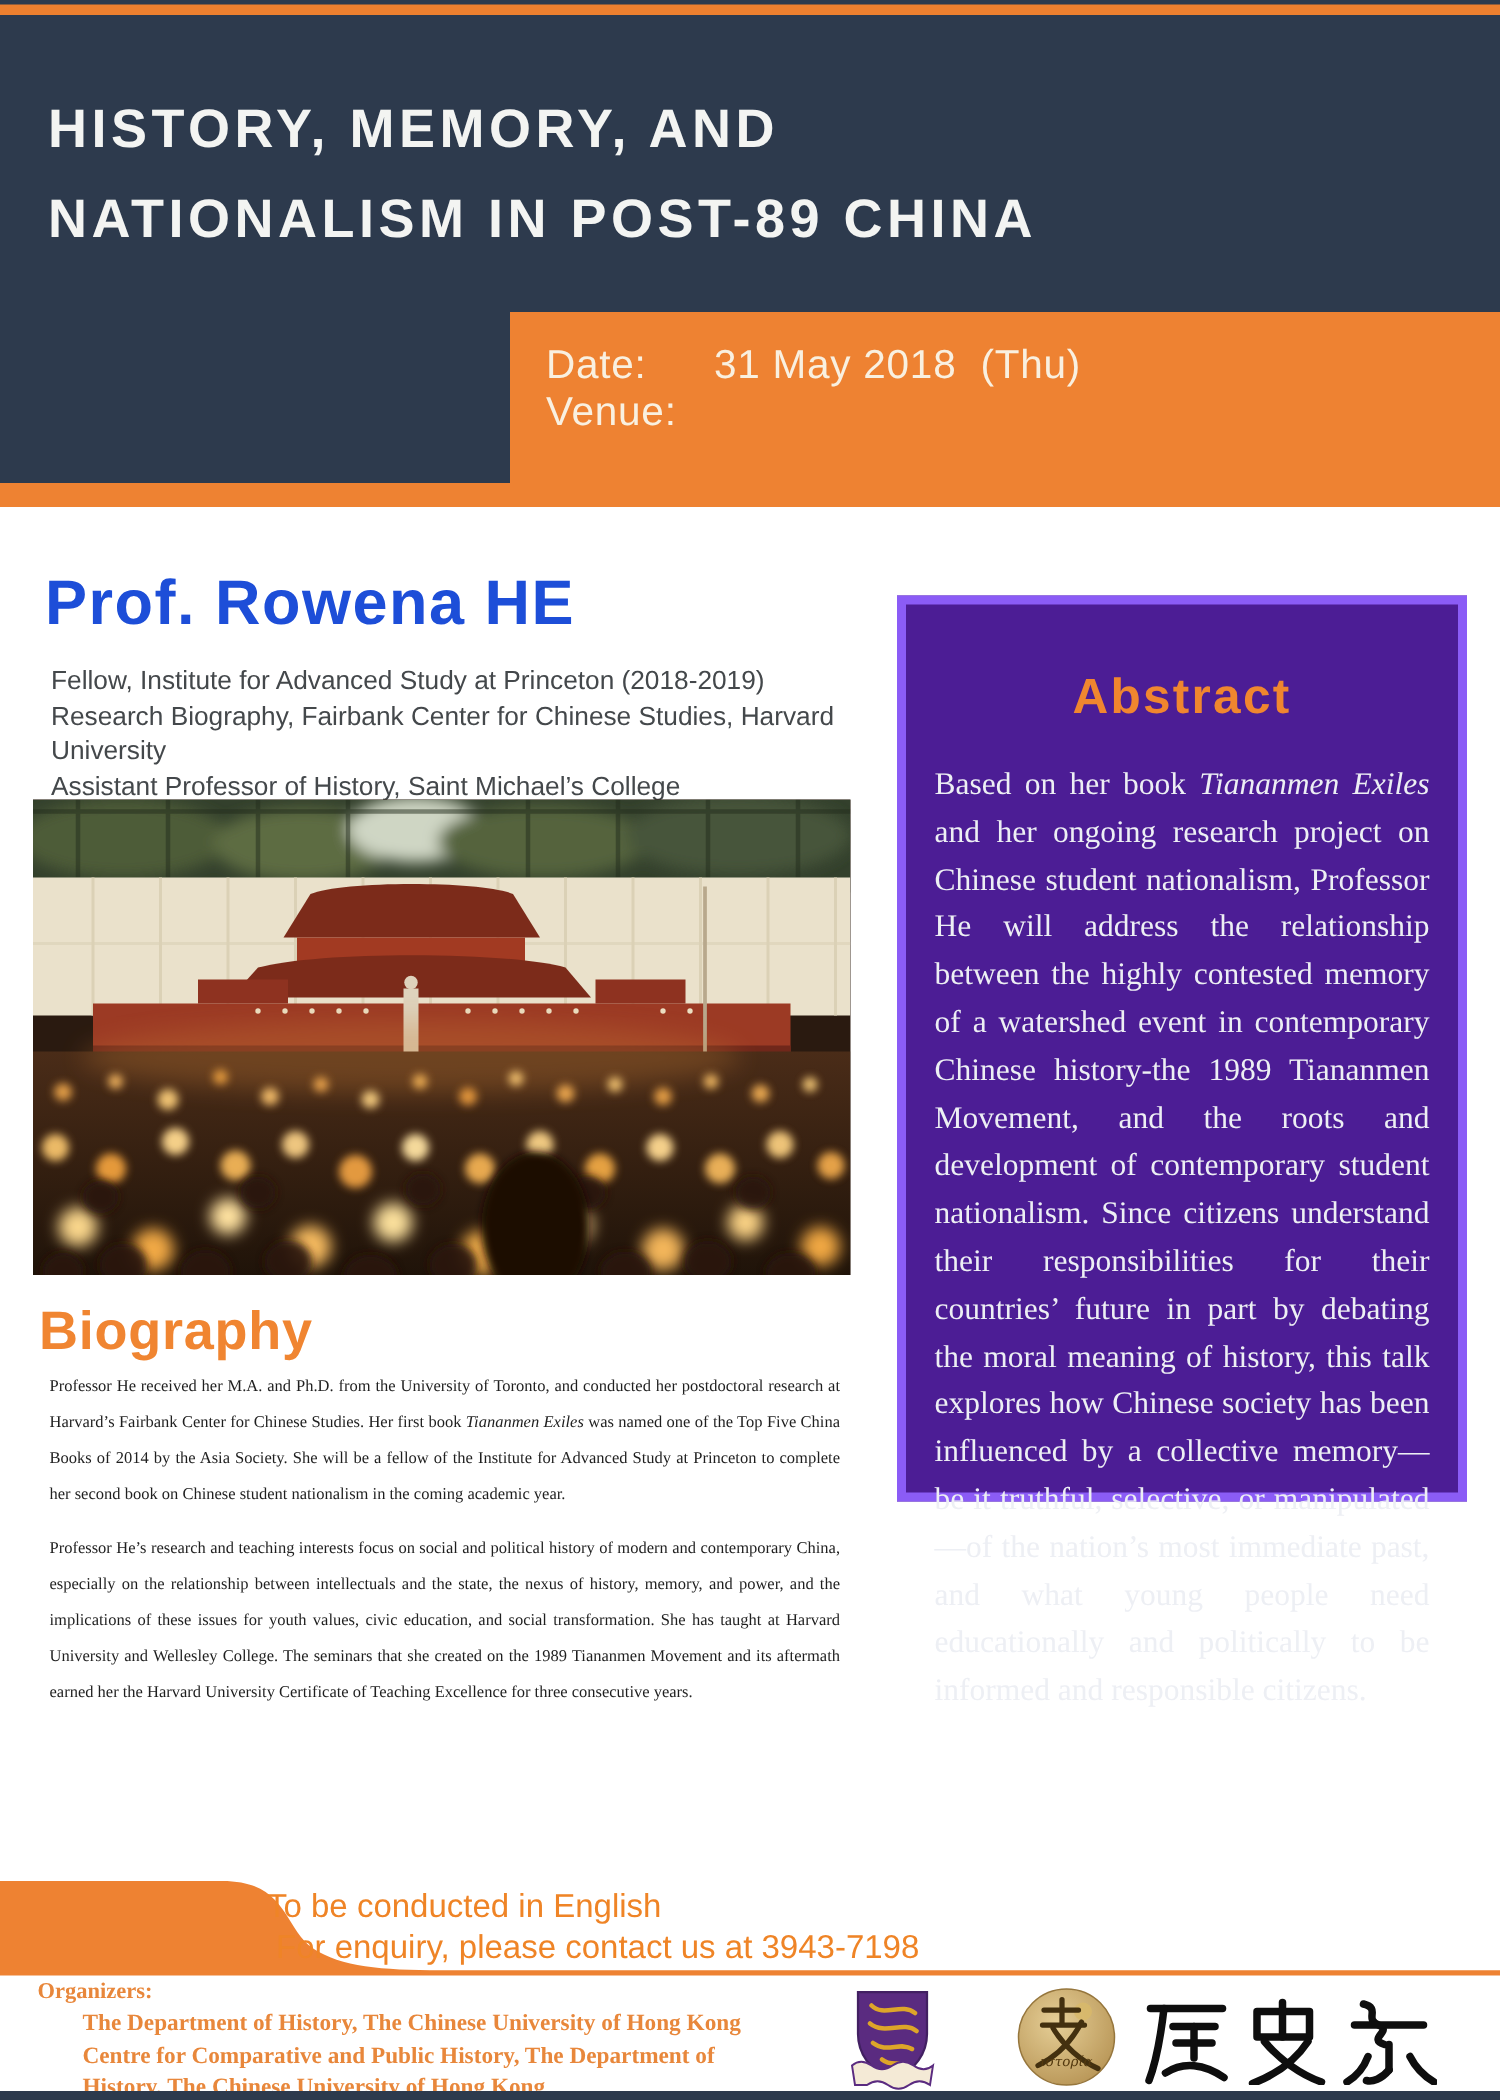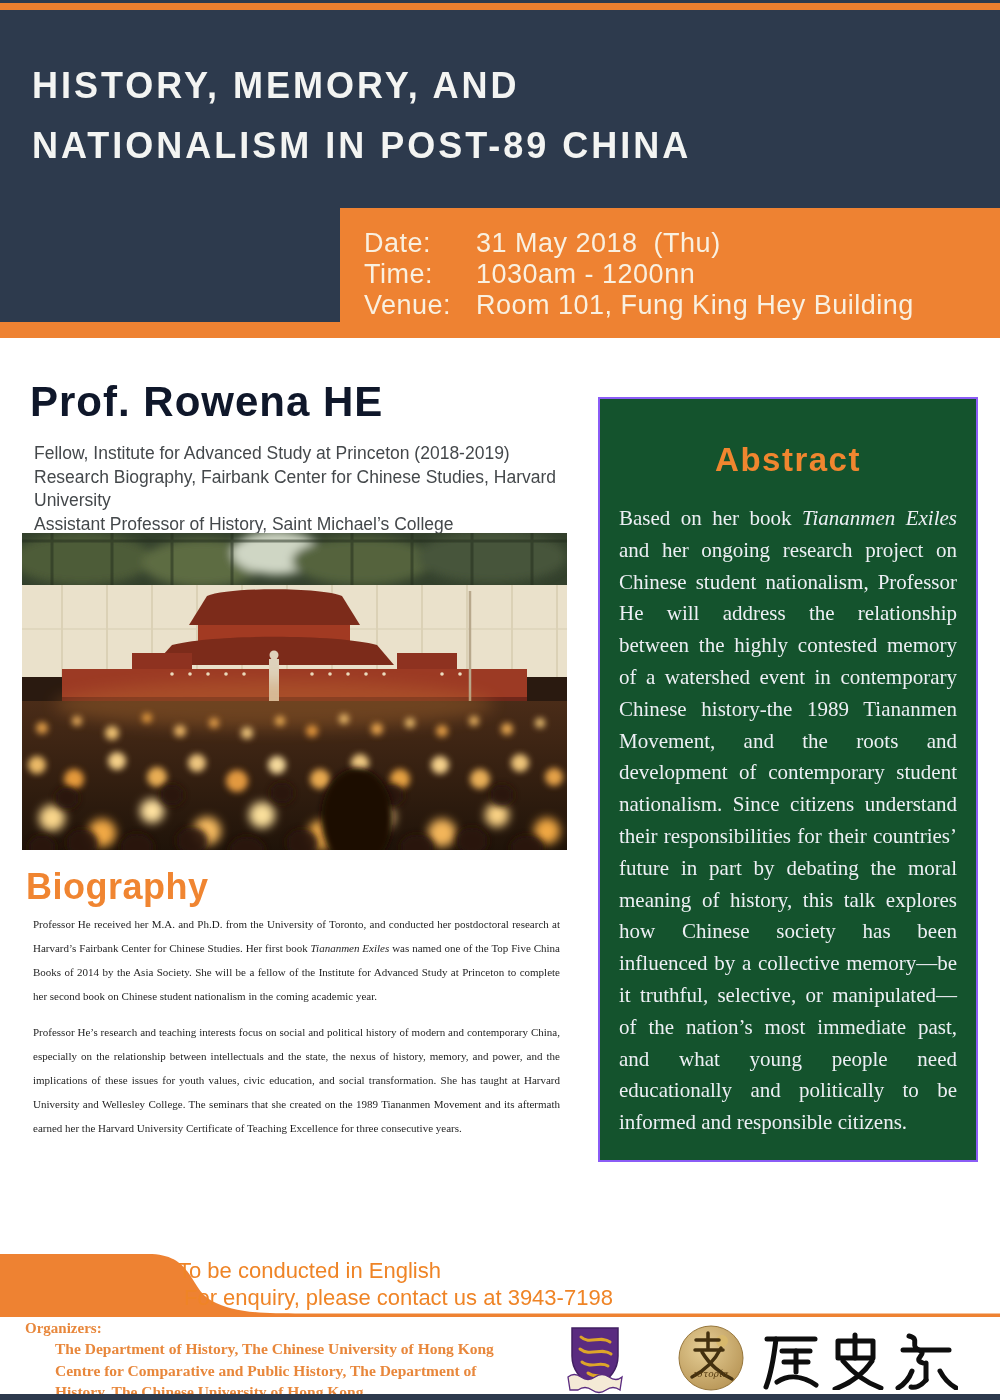--- a/index.html
+++ b/index.html
@@ -11,29 +11,29 @@
   .title{position:absolute;top:56px;left:32px;margin:0;color:#f3f4f2;font-weight:bold;
          font-size:36px;letter-spacing:3px;line-height:60px;}
   .title span{display:block;white-space:nowrap;}
   .orange-band{position:absolute;top:322px;left:0;width:1000px;height:16px;background:#ee8232;}
   .event-box{position:absolute;top:208px;left:340px;width:660px;height:118px;background:#ee8232;
              color:#f9f0e0;box-sizing:border-box;padding:20px 0 0 24px;}
   .event-row{display:flex;font-size:27px;line-height:31px;letter-spacing:.5px;}
   .event-row .lbl{flex:0 0 112px;}
   .event-row .val{white-space:nowrap;}
   
-  .speaker-name{position:absolute;top:378px;left:30px;margin:0;color:#0f172a;
+  .speaker-name{position:absolute;top:378px;left:30px;margin:0;color:#1d4ed8;
                 font-size:42px;font-weight:bold;letter-spacing:1px;}
   .credentials{position:absolute;top:442px;left:34px;width:540px;color:#44484b;
                font-size:17.5px;line-height:23.5px;}
   
   .photo{position:absolute;top:533px;left:22px;width:545px;height:317px;overflow:hidden;background:#2a1a10;}
   
-  .abstract-box{position:absolute;top:397px;left:598px;width:380px;height:765px;background:#14532d;
-                border:2px solid #8b5cf6;box-sizing:border-box;}
+  .abstract-box{position:absolute;top:397px;left:598px;width:380px;height:604px;background:#4c1d95;
+                border:6px solid #8b5cf6;box-sizing:border-box;}
   .abstract-title{margin:42px 0 0 0;text-align:center;color:#f0862f;font-size:33px;
                   font-weight:bold;letter-spacing:1.5px;}
   .abstract-body{margin:24px 19px 0 19px;font-family:"Liberation Serif",serif;font-size:21px;
                  line-height:31.8px;color:#edeff4;text-align:justify;}
   .abstract-body i{font-style:italic;}
   
   .bio-title{position:absolute;top:866px;left:26px;margin:0;color:#f08531;
              font-size:36px;font-weight:bold;letter-spacing:.5px;}
   .bio-text{position:absolute;top:912px;left:33px;width:527px;font-family:"Liberation Serif",serif;
             font-size:11px;line-height:24px;color:#1f1f1f;text-align:justify;}
@@ -67,26 +67,21 @@
     </h1>
   </div>
   <div class="orange-band"></div>
 
   <div class="event-box">
     <div class="event-row">
       <span class="lbl">Date:</span>
       <span class="val">31 May 2018&nbsp; (Thu)</span>
     </div>
     <div class="event-row">
-      <span class="lbl">Time:</span>
-      <span class="val">1030am - 1200nn</span>
-    </div>
-    <div class="event-row">
       <span class="lbl">Venue:</span>
-      <span class="val">Room 101, Fung King Hey Building</span>
     </div>
   </div>
 
   <h2 class="speaker-name">Prof. Rowena HE</h2>
   <div class="credentials">
     <div>Fellow, Institute for Advanced Study at Princeton (2018-2019)</div>
     <div>Research Biography, Fairbank Center for Chinese Studies, Harvard University</div>
     <div>Assistant Professor of History, Saint Michael’s College</div>
   </div>
 

